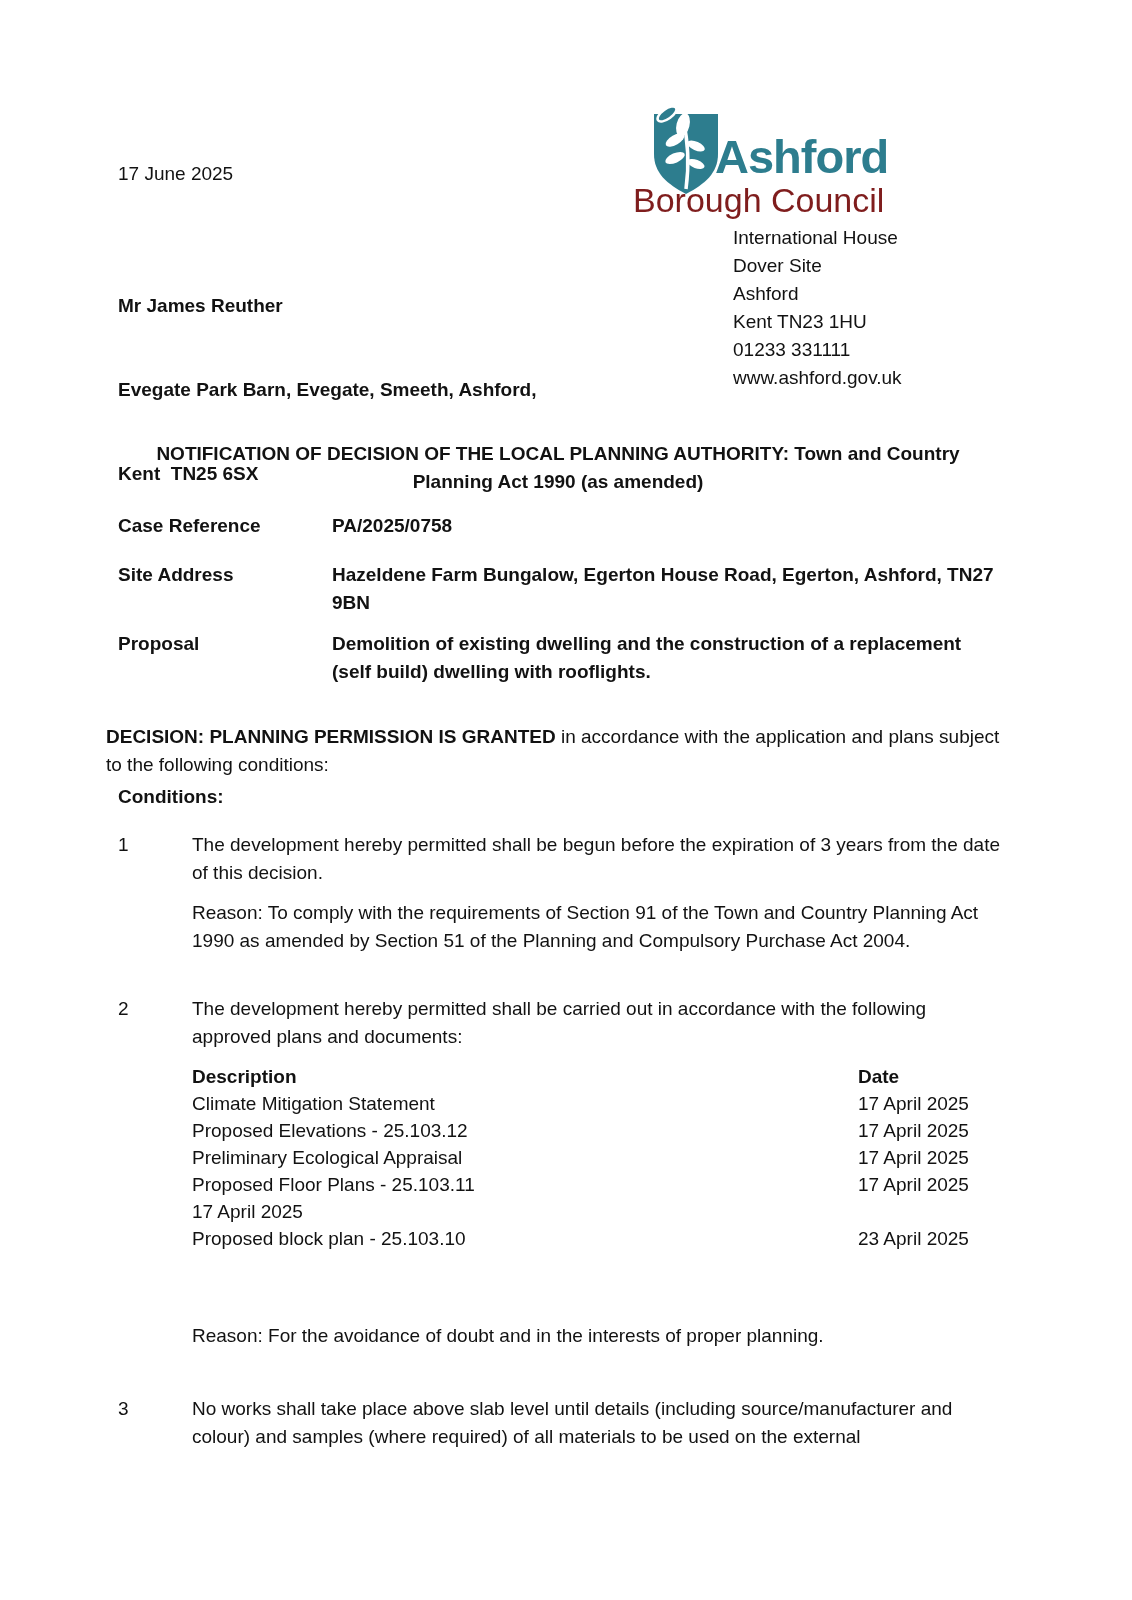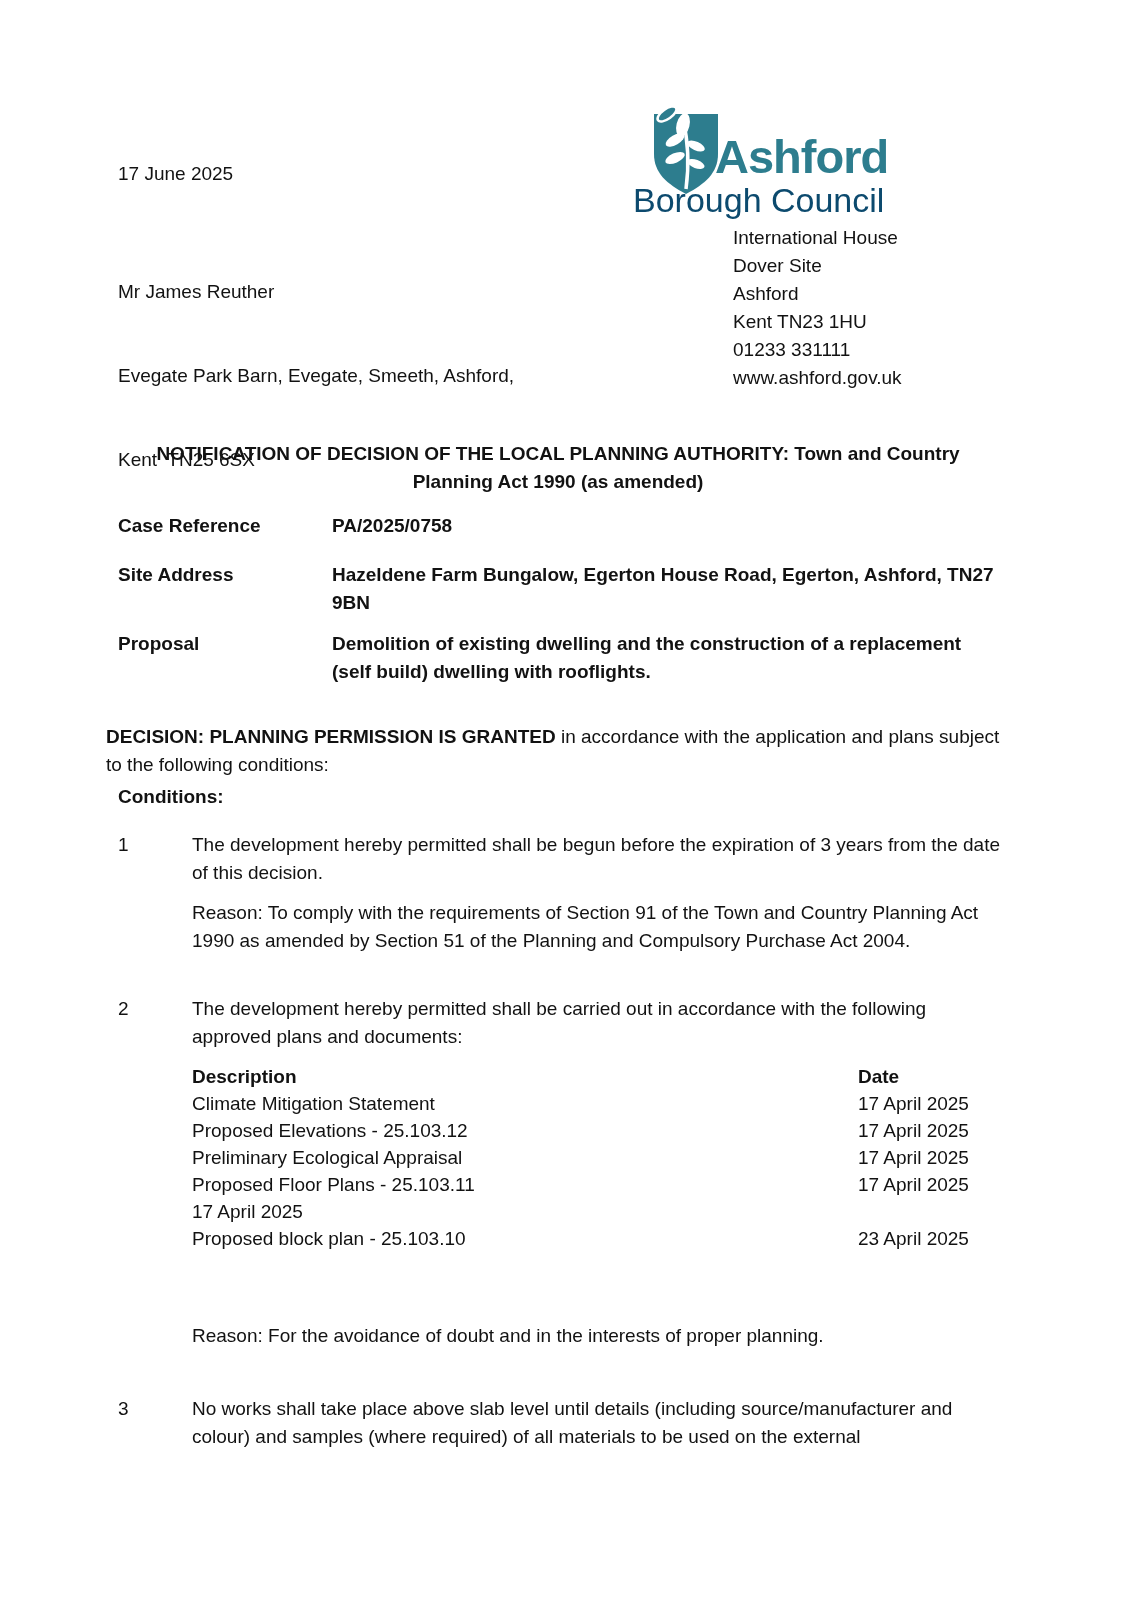--- a/index.html
+++ b/index.html
@@ -8,26 +8,26 @@
     width:997px;height:1600px;
     background:#ffffff;
     font-family:"Liberation Sans",sans-serif;
     font-size:19px;line-height:28px;
     color:#121212;
     overflow:hidden;
     padding-left:13px;
   }
   .abs{position:absolute;}
   .date-line{left:118px;top:160px;}
-  .recipient{left:118px;top:222px;white-space:pre-wrap;}
+  .recipient{left:118px;top:236px;white-space:pre-wrap;font-weight:bold;}
   
   .logo-block{left:633px;top:98px;width:270px;height:124px;}
   .shield{position:absolute;left:20px;top:6px;}
   .brand-name{position:absolute;left:82px;top:34px;font-size:47px;line-height:50px;font-weight:bold;color:#2d7d8e;letter-spacing:-1px;}
-  .brand-sub{position:absolute;left:0px;top:84px;font-size:34px;line-height:36px;color:#0c4a6e;}
+  .brand-sub{position:absolute;left:0px;top:84px;font-size:34px;line-height:36px;color:#7f1d1d;}
   .council-address{left:733px;top:224px;}
   
   .main{left:118px;top:440px;width:880px;}
   .doc-title{font-weight:bold;margin:0;text-align:center;}
   .field{display:grid;grid-template-columns:214px 1fr;font-weight:bold;}
   .field.case{margin-top:16px;}
   .field.site{margin-top:21px;}
   .field.proposal{margin-top:13px;}
   .decision-para{margin:37px 0 0 -12px;width:905px;}
   .decision-para b{font-weight:bold;}

